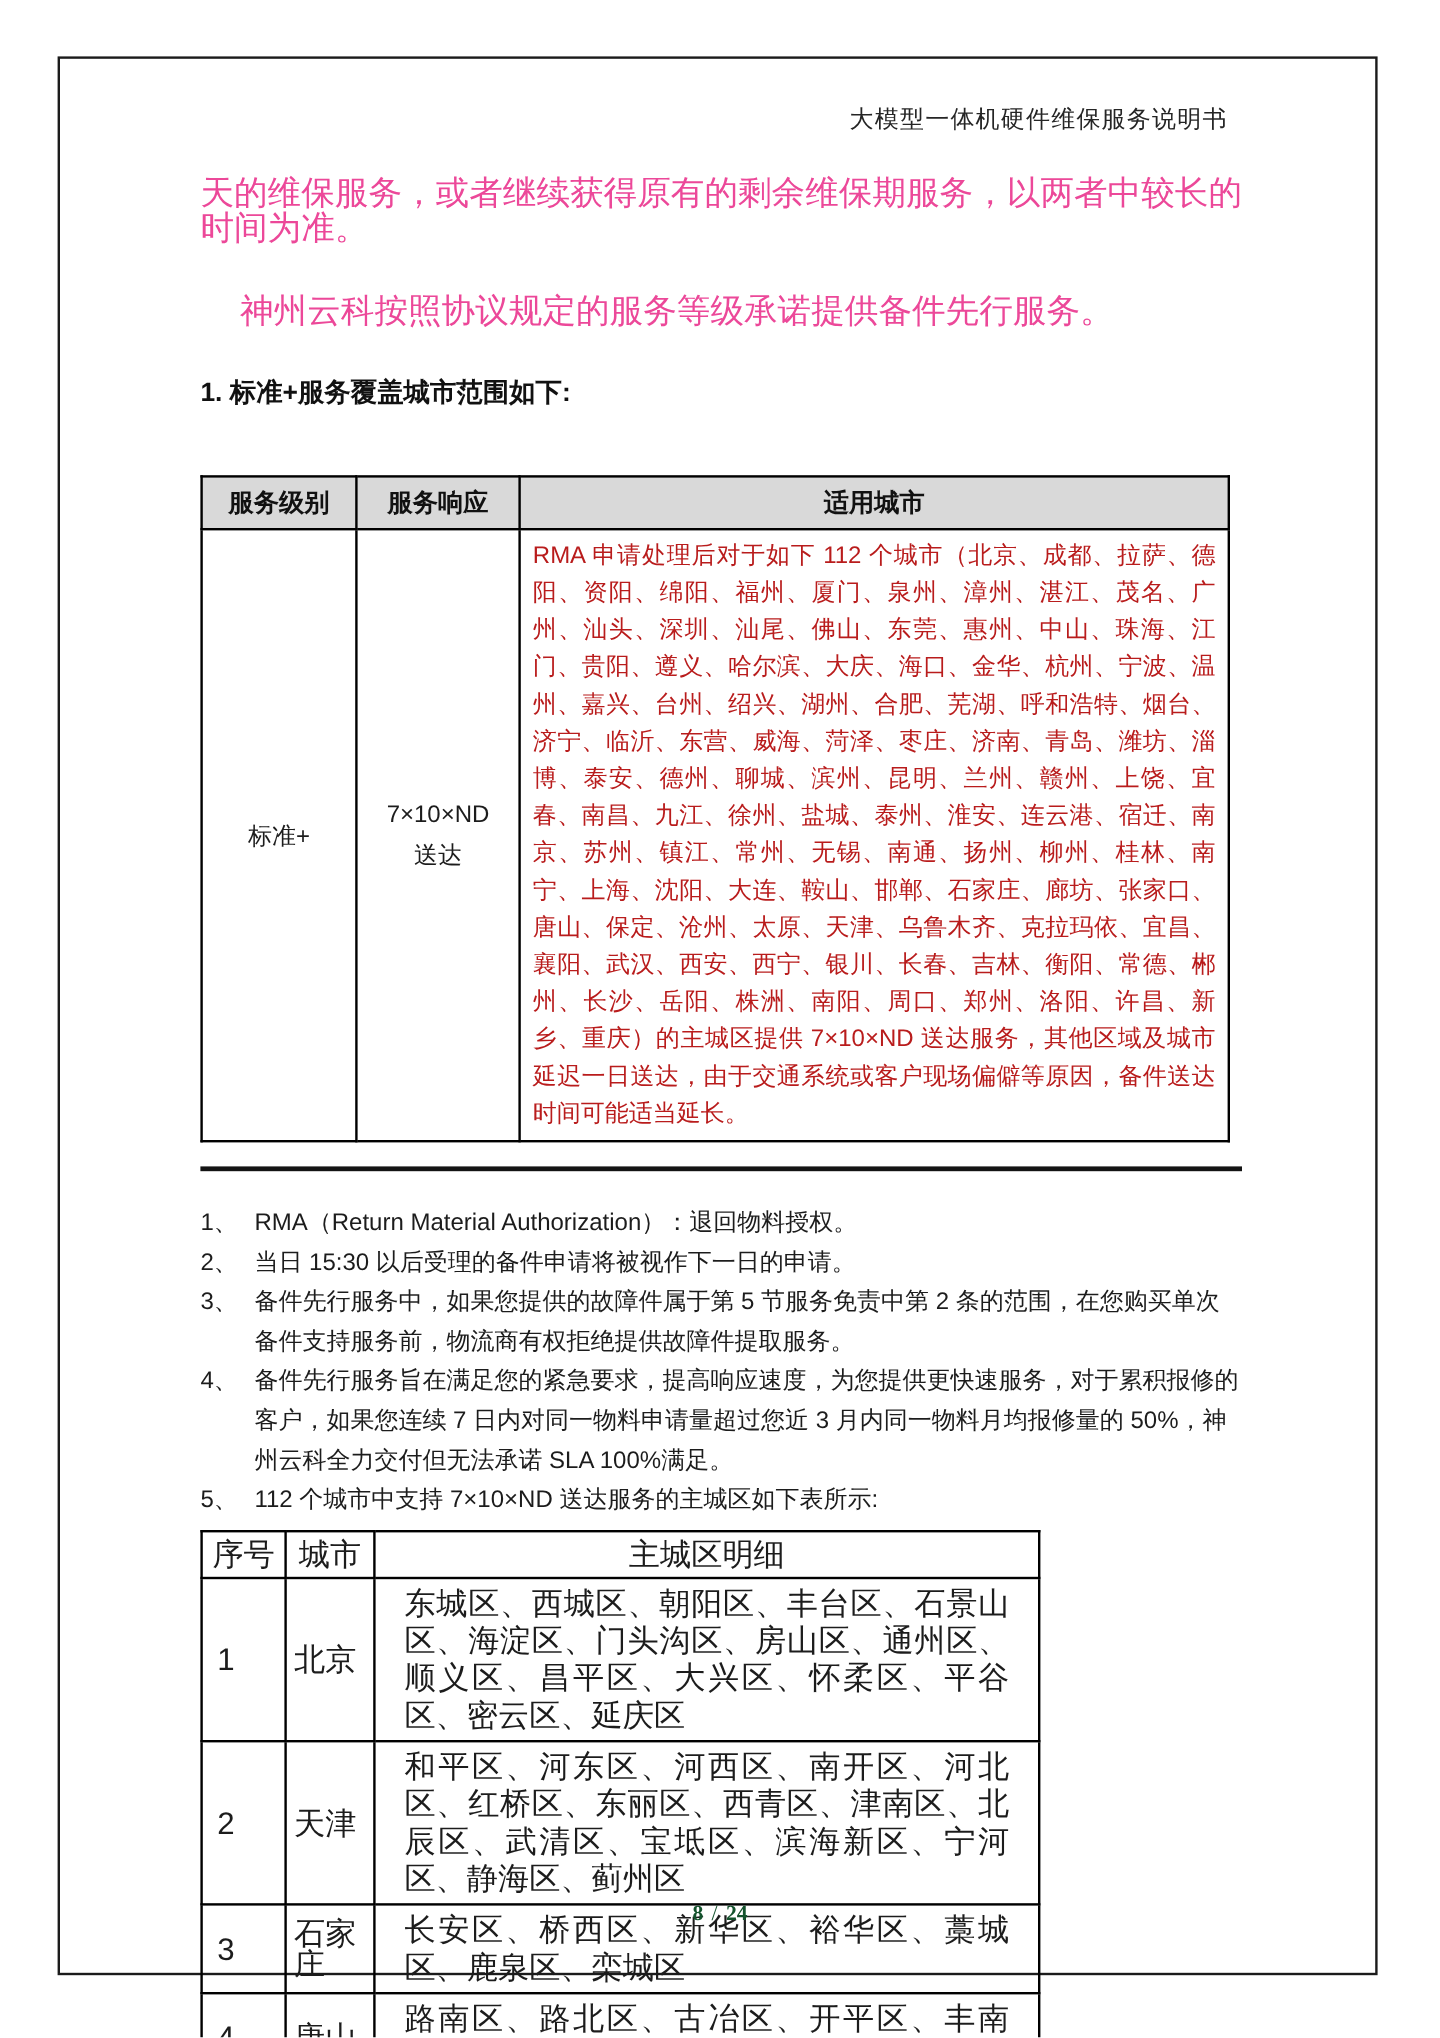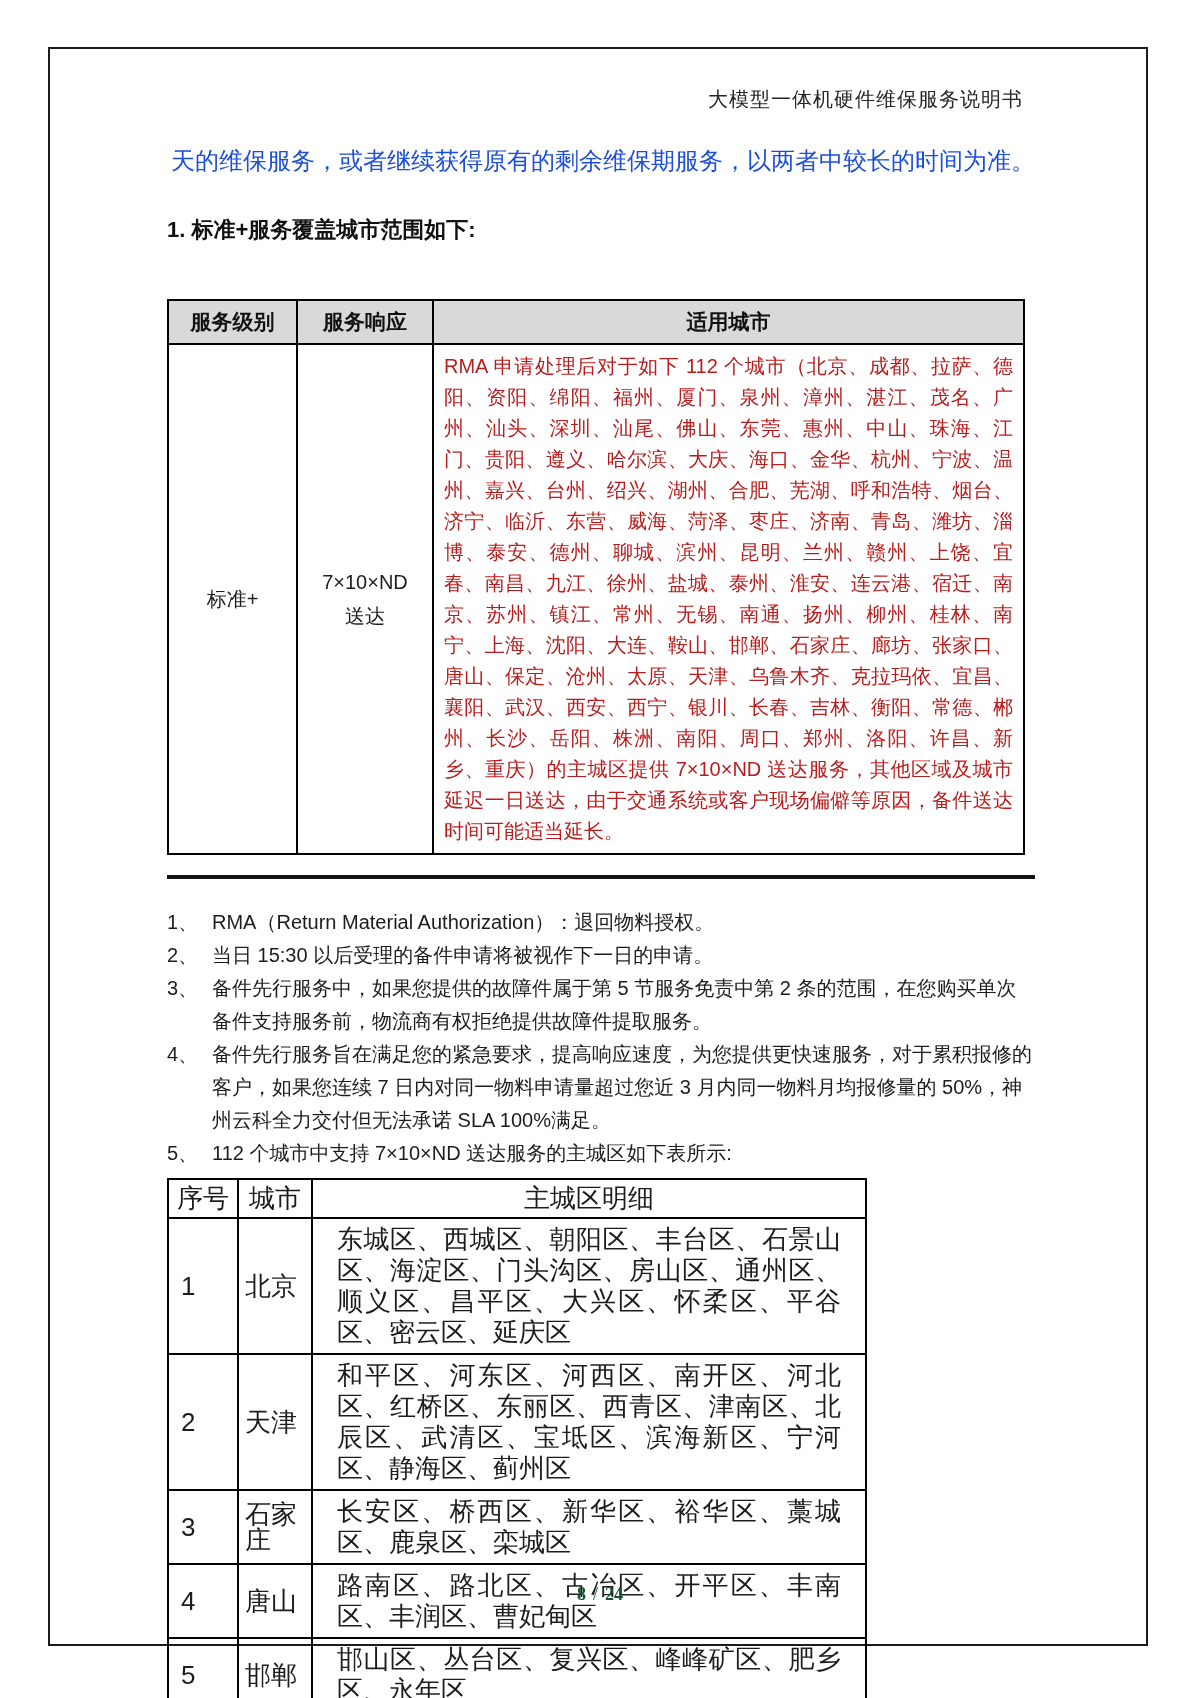--- a/index.html
+++ b/index.html
@@ -37,25 +37,24 @@
     color: #252525;
     white-space: nowrap;
   }
   .content {
     position: absolute;
     left: 167px;
     top: 146px;
     width: 868px;
   }
   p.body-text {
-    font-size: 24px;
+    font-size: 28px;
     line-height: 29px;
     margin: 0 0 40px 0;
-    color: #1d4ed8;
-    text-align: right;
+    color: #ec4899;
   }
   p.indent { text-indent: 33px; margin-bottom: 39px; }
   .section-heading {
     font-size: 22px;
     font-weight: bold;
     line-height: 30px;
     margin: 0 0 54px 0;
     color: #111;
   }
   table.service-table {
@@ -179,20 +178,21 @@
 <div class="canvas">
 
   <div class="page-frame"></div>
 
   <div class="doc-header">大模型一体机硬件维保服务说明书</div>
 
   <div class="content">
 
     <p class="body-text">天的维保服务，或者继续获得原有的剩余维保期服务，以两者中较长的时间为准。</p>
 
+    <p class="body-text indent">神州云科按照协议规定的服务等级承诺提供备件先行服务。</p>
 
     <div class="section-heading">1. 标准+服务覆盖城市范围如下:</div>
 
     <table class="service-table">
       <colgroup>
         <col style="width:129px">
         <col style="width:136px">
         <col>
       </colgroup>
       <thead>

